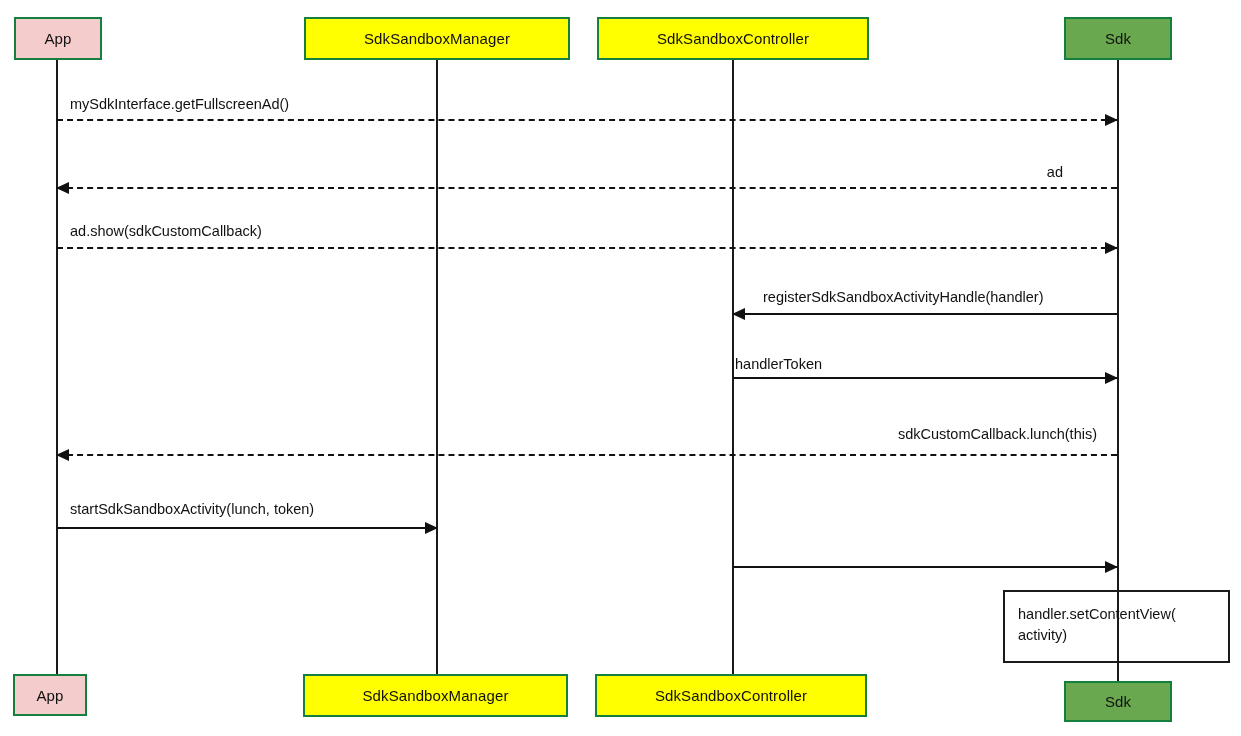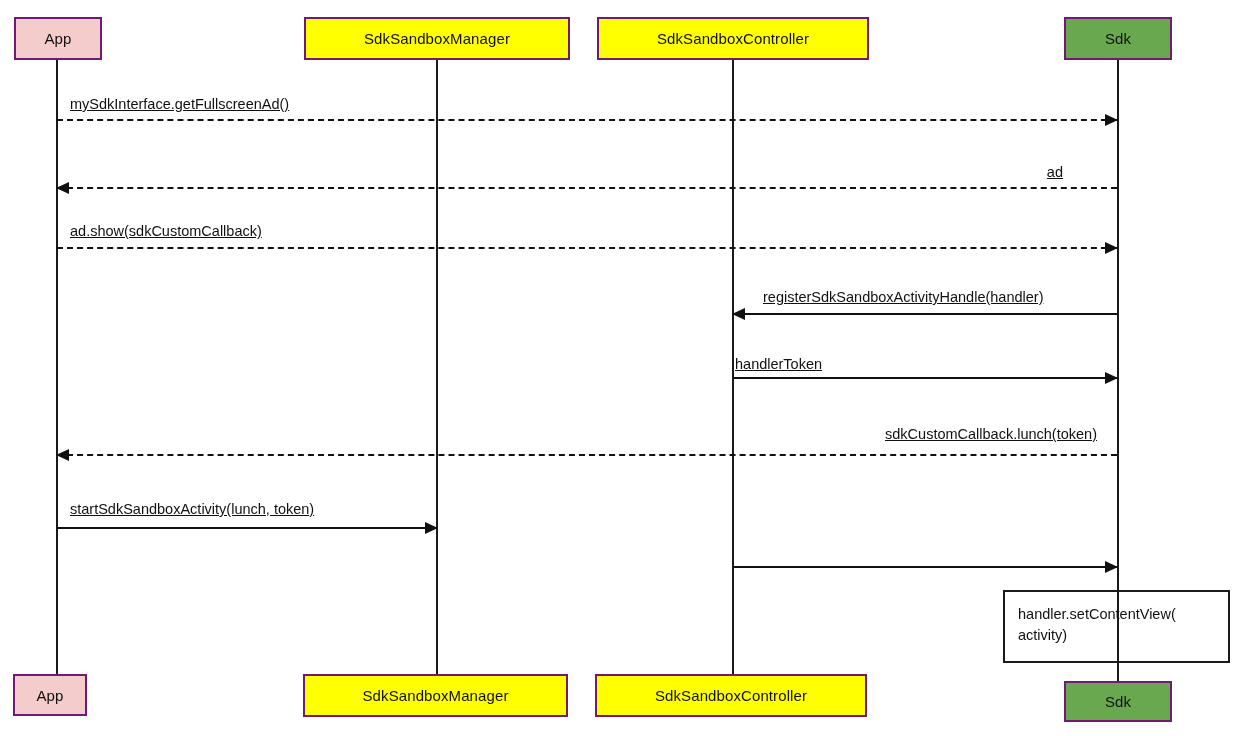--- a/index.html
+++ b/index.html
@@ -7,21 +7,21 @@
     position:relative;
     width:1241px;height:736px;
     background:#ffffff;
     font-family:"Liberation Sans", sans-serif;
     color:#111;
     overflow:hidden;
   }
   .actor-box{
     position:absolute;
     display:flex;align-items:center;justify-content:center;
-    border:2px solid #701a75;
+    border:2px solid #15803d;
     font-size:15px;
     box-sizing:border-box;
     letter-spacing:0.1px;
   }
   .lifeline{
     position:absolute;
     width:2px;
     background:#1a1a1a;
   }
   .msg{position:absolute;height:0;}
@@ -29,21 +29,20 @@
   .msg .line.dashed{border-top-style:dashed;}
   .head{position:absolute;top:-6px;width:0;height:0;
         border-top:6px solid transparent;border-bottom:6px solid transparent;}
   .head.right{right:-1px;border-left:13px solid #111;}
   .head.left{left:-1px;border-right:13px solid #111;}
   .msg-label{
     position:absolute;
     font-size:14.5px;
     height:20px;line-height:20px;
     white-space:nowrap;
-    text-decoration:underline;
   }
   .msg-label.right{text-align:left;}
   .note-box{
     position:absolute;
     border:2px solid #1a1a1a;
     background:transparent;
     box-sizing:border-box;
     font-size:14.5px;
     line-height:21px;
     padding:12px 10px 0 13px;
@@ -95,21 +94,21 @@
     <div class="line"></div>
       <div class="head left"></div>
   </div>
 
   <div class="msg-label" style="left:735px; top:354px;">handlerToken</div>
   <div class="msg" style="left:733px; top:378px; width:384px;">
     <div class="line"></div>
       <div class="head right"></div>
   </div>
 
-  <div class="msg-label right" style="right:144px; top:424px;">sdkCustomCallback.lunch(token)</div>
+  <div class="msg-label right" style="right:144px; top:424px;">sdkCustomCallback.lunch(this)</div>
   <div class="msg" style="left:57px; top:455px; width:1060px;">
     <div class="line dashed"></div>
       <div class="head left"></div>
   </div>
 
   <div class="msg-label" style="left:70px; top:499px;">startSdkSandboxActivity(lunch, token)</div>
   <div class="msg" style="left:57px; top:528px; width:380px;">
     <div class="line"></div>
       <div class="head right"></div>
   </div>

